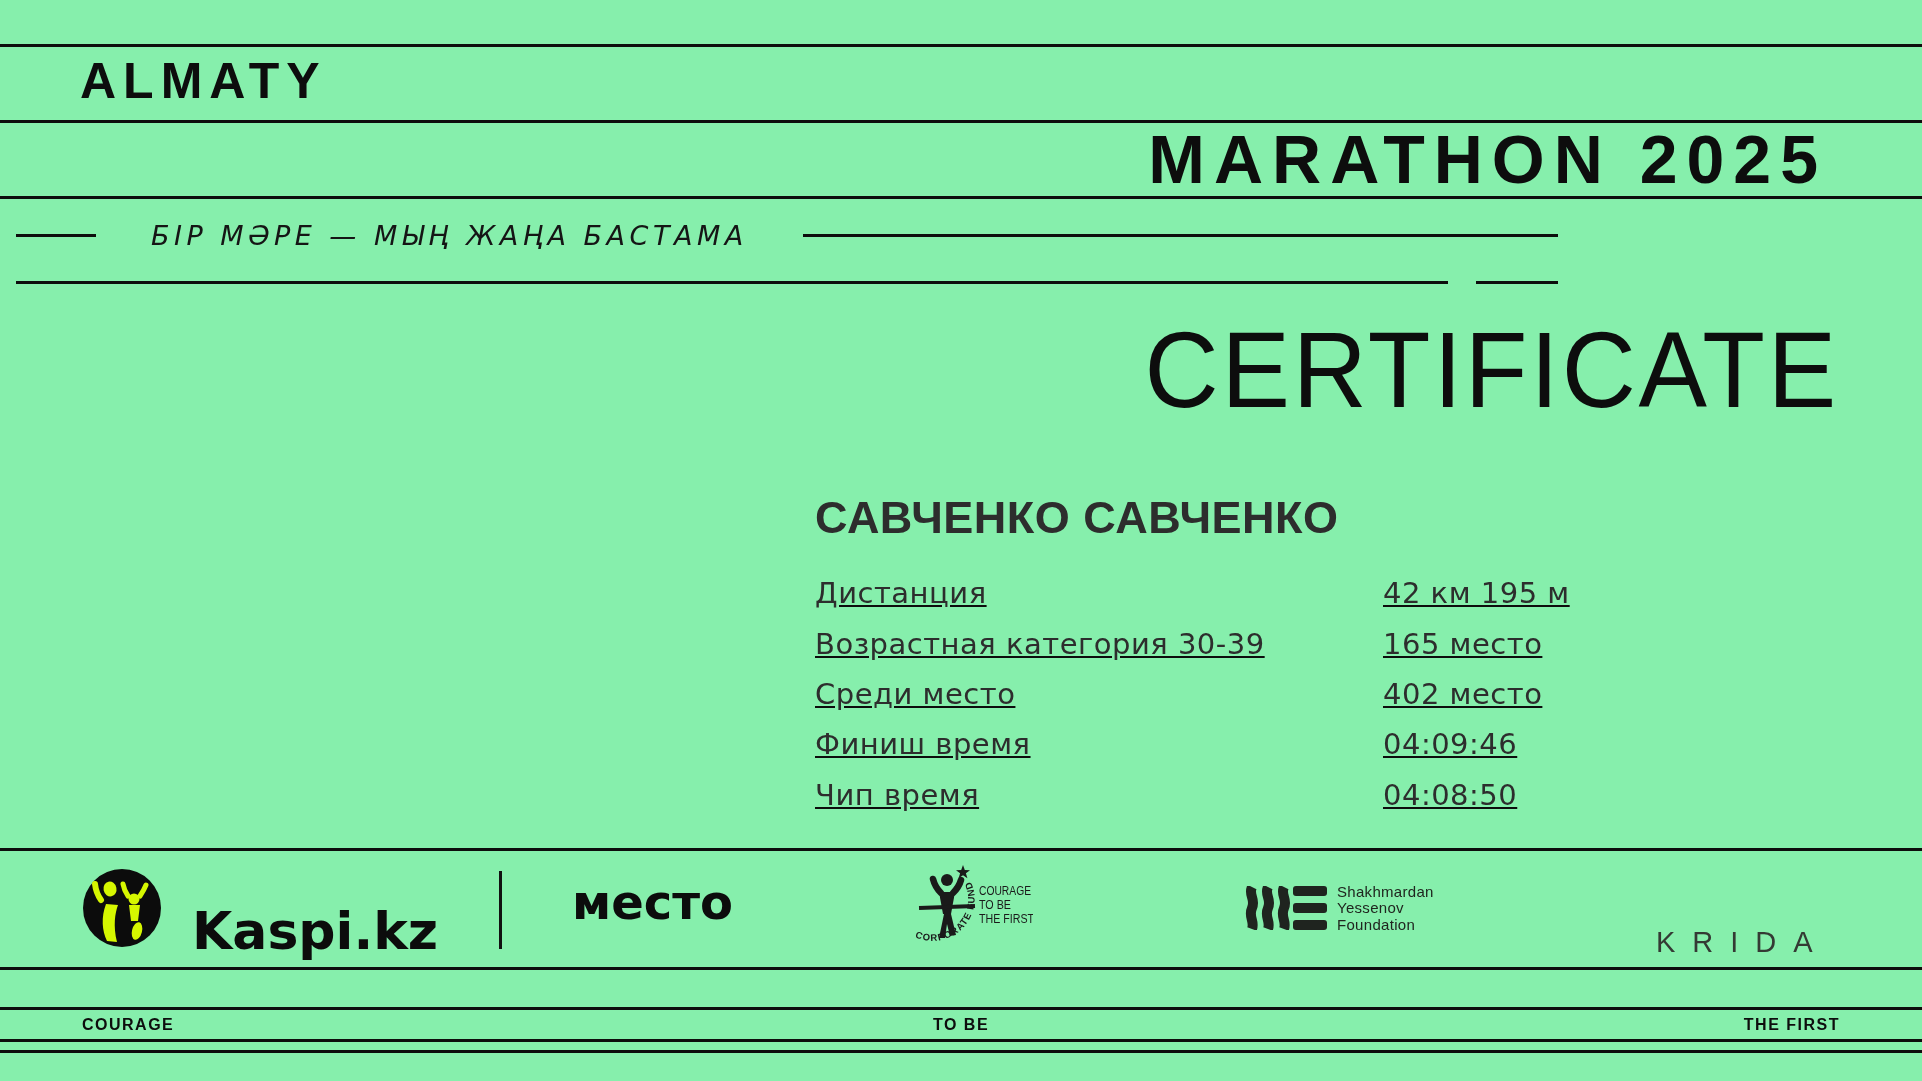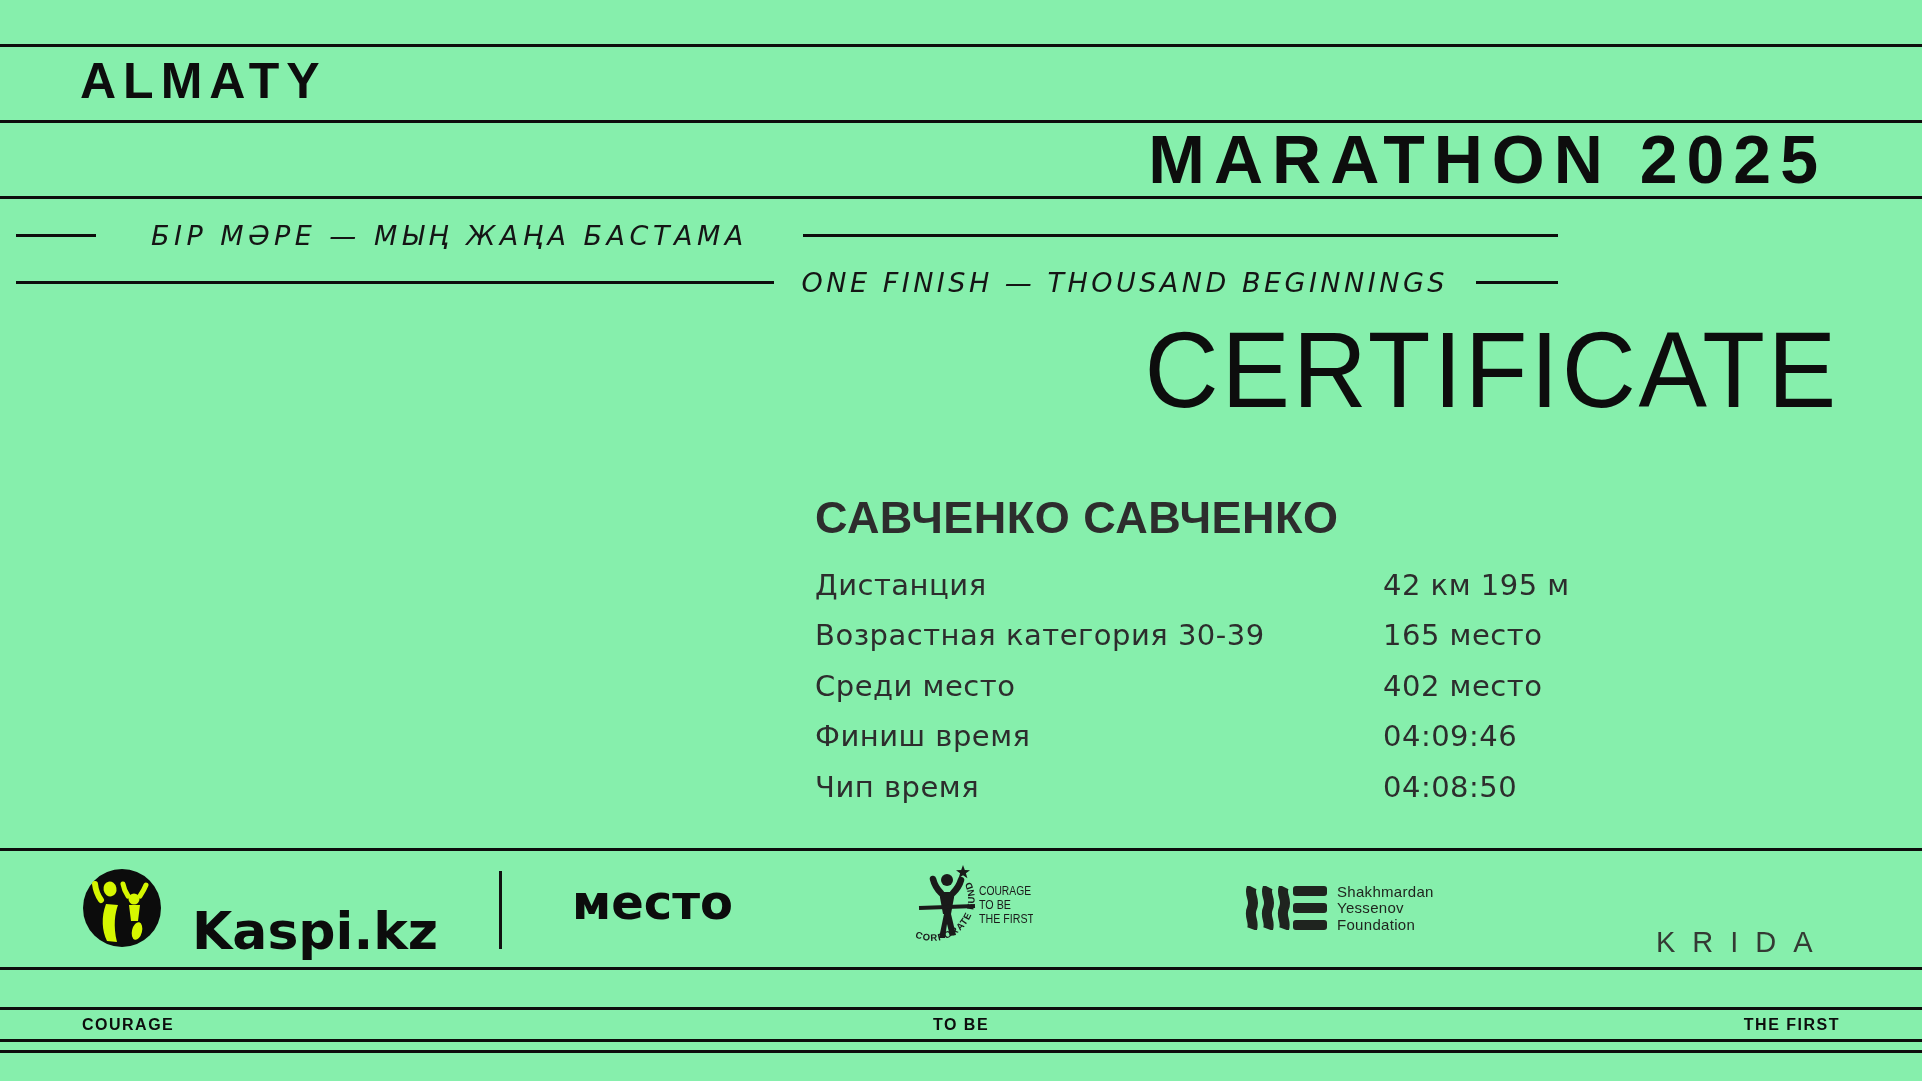--- a/index.html
+++ b/index.html
@@ -47,21 +47,21 @@
   }
   .runner-name{
     position:absolute; left:815px; top:494px;
     font-size:45px; line-height:48px; font-weight:bold; letter-spacing:0.5px;
     color:#2d2d2d; white-space:nowrap;
   }
   .results{
     position:absolute; left:815px; top:568px;
     font-family:"DejaVu Sans", sans-serif;
   }
-  .result-row{ display:flex; align-items:flex-start; height:50.4px; }
+  .result-row{ display:flex; align-items:center; height:50.4px;text-decoration:underline; }
   .result-label{ width:568px; font-size:29px; color:#2d2d2d; letter-spacing:0.5px; white-space:nowrap; }
   .result-value{ font-size:29px; color:#2d2d2d; letter-spacing:0.5px; white-space:nowrap; }
 
   .kaspi-logo{ position:absolute; left:83px; top:869px; }
   .kaspi-word{
     position:absolute; left:192px; top:879px;
     font-family:"DejaVu Sans", sans-serif;
     font-size:52px; line-height:56px; font-weight:bold; color:#0c0c0c; white-space:nowrap;margin-top:24px;
   }
   .v-divider{ position:absolute; left:499px; top:871px; width:3px; height:78px; background:#111; }
@@ -103,21 +103,20 @@
   <div class="marathon">MARATHON 2025</div>
 
   <div class="slogan-row row-kz">
     <div class="seg dash-l"></div>
     <div class="slogan-text">БІР МӘРЕ — МЫҢ ЖАҢА БАСТАМА</div>
     <div class="seg grow"></div>
   </div>
 
   <div class="slogan-row row-en">
     <div class="seg grow"></div>
-    <div class="slogan-text">ONE FINISH — THOUSAND BEGINNINGS</div>
     <div class="seg dash-r"></div>
   </div>
 
   <div class="cert-title">CERTIFICATE</div>
 
   <div class="runner-name">САВЧЕНКО САВЧЕНКО</div>
 
   <div class="results">
     <div class="result-row">
       <div class="result-label">Дистанция</div>

